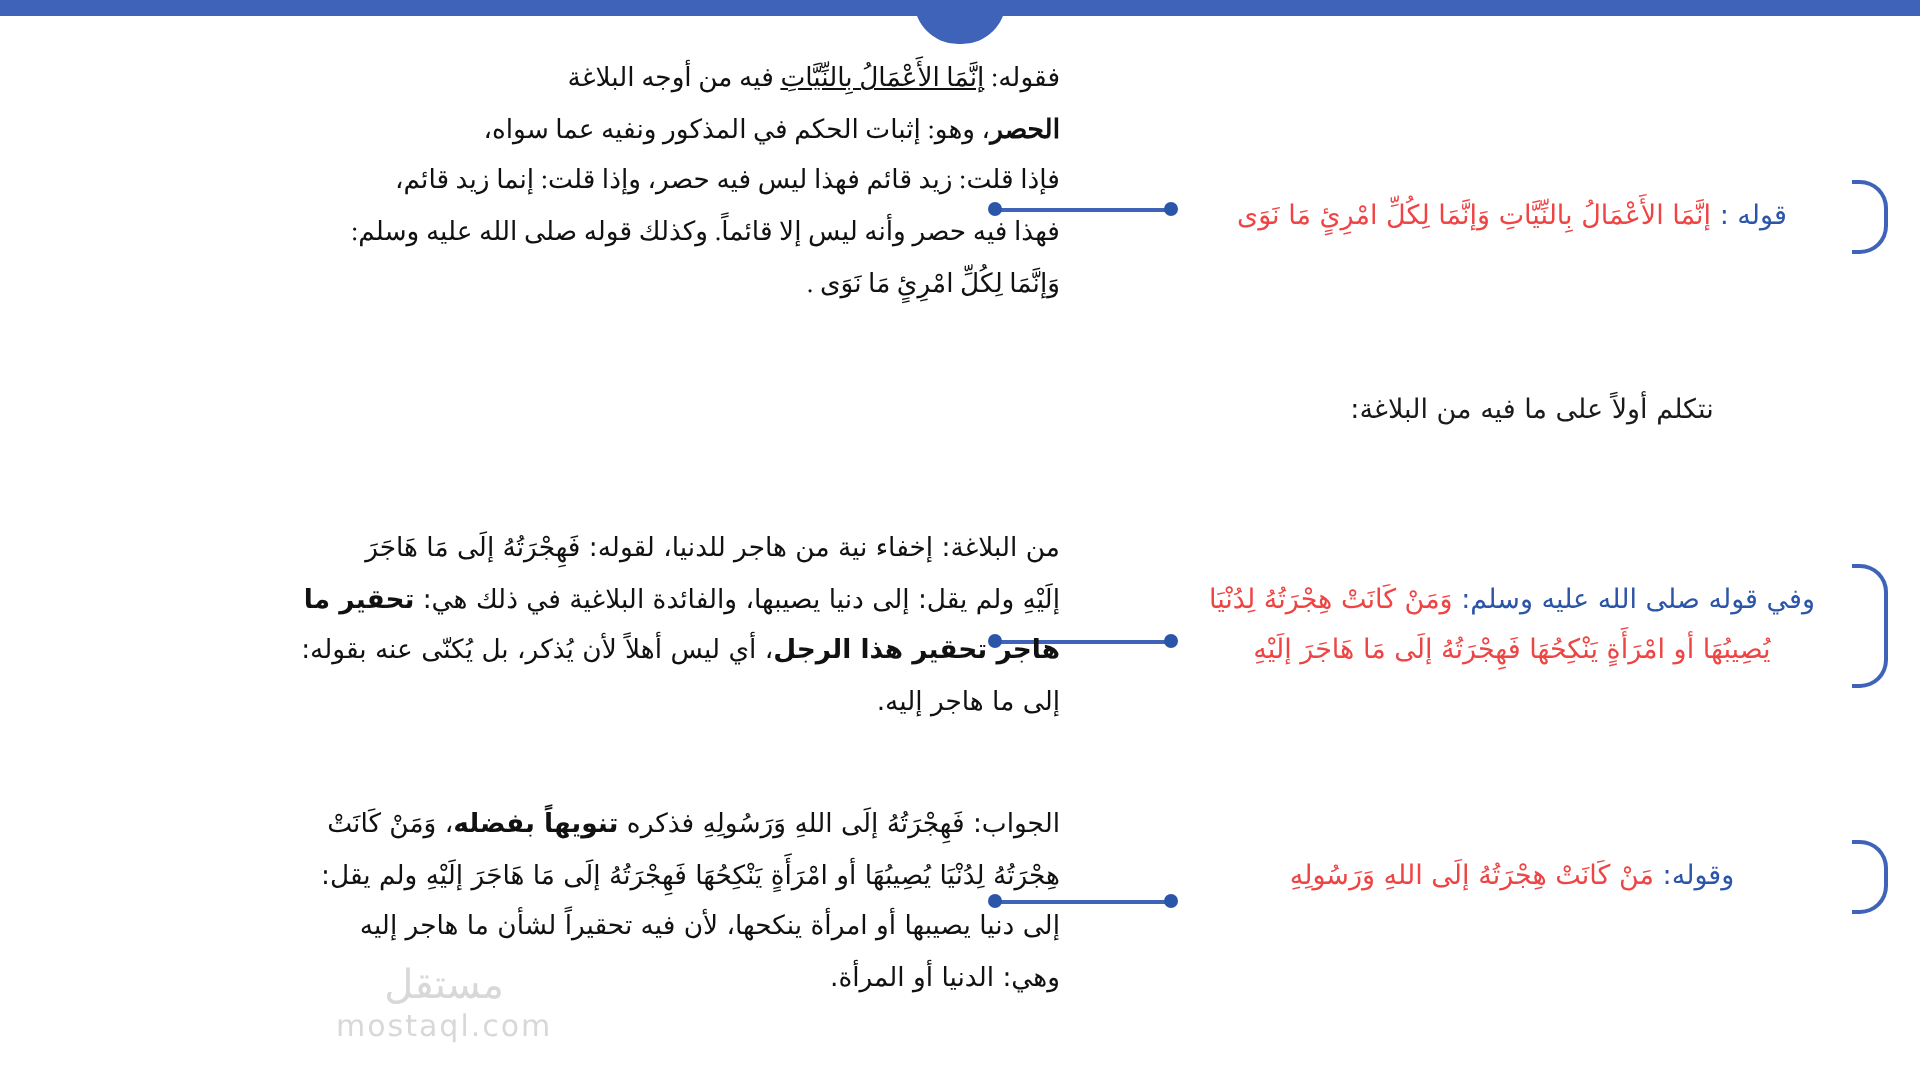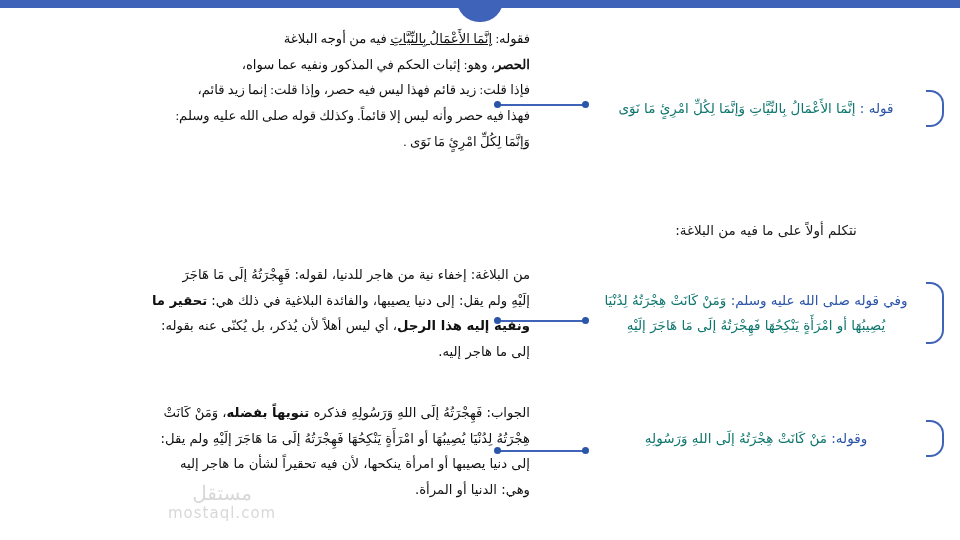--- a/index.html
+++ b/index.html
@@ -72,21 +72,21 @@
 
   .quote-text {
     color: #2b55a8;
     font-size: 13.5px;
     line-height: 1.85;
     text-align: center;
     padding: 6px 10px;
     flex: 1 1 auto;
   }
   .quote-text .hl {
-    color: #0f766e;
+    color: #ef4444;
   }
 
   
   .connector {
     position: absolute;
     height: 1.5px;
     background: #3f63b8;
   }
   .dot {
     position: absolute;
@@ -171,21 +171,21 @@
     </div>
 
     <div class="quote-block" style="top: 400px; right: 0;">
       <div class="bracket"></div>
       <div class="quote-text">
         <span>وقوله: </span><span class="hl">مَنْ كَانَتْ هِجْرَتُهُ إلَى اللهِ وَرَسُولِهِ</span>
       </div>
     </div>
   </div>
 
-  <div class="plain-note" style="top: 192px; margin-top: 25px;">نتكلم أولاً على ما فيه من البلاغة:</div>
+  <div class="plain-note" style="top: 192px;">نتكلم أولاً على ما فيه من البلاغة:</div>
 
   <div class="connector" style="left: 497px; top: 104px; width: 88px;"></div>
   <div class="dot" style="left: 494px; top: 101px;"></div>
   <div class="dot" style="left: 582px; top: 101px;"></div>
 
   <div class="connector" style="left: 497px; top: 320px; width: 88px;"></div>
   <div class="dot" style="left: 494px; top: 317px;"></div>
   <div class="dot" style="left: 582px; top: 317px;"></div>
 
   <div class="connector" style="left: 497px; top: 450px; width: 88px;"></div>
@@ -213,21 +213,21 @@
     </div>
 
     <div class="para" style="top: 262px;">
       <div>
         من البلاغة: إخفاء نية من هاجر للدنيا، لقوله: فَهِجْرَتُهُ إلَى مَا هَاجَرَ
       </div>
       <div>
         إلَيْهِ ولم يقل: إلى دنيا يصيبها، والفائدة البلاغية في ذلك هي: <b>تحقير ما</b>
       </div>
       <div>
-        <b>ونفيه إليه هذا الرجل</b>، أي ليس أهلاً لأن يُذكر، بل يُكنّى عنه بقوله:
+        <b>هاجر تحقير هذا الرجل</b>، أي ليس أهلاً لأن يُذكر، بل يُكنّى عنه بقوله:
       </div>
       <div>
         إلى ما هاجر إليه.
       </div>
     </div>
 
     <div class="para" style="top: 400px;">
       <div>
         الجواب: فَهِجْرَتُهُ إلَى اللهِ وَرَسُولِهِ فذكره <b>تنويهاً بفضله</b>، وَمَنْ كَانَتْ
       </div>

